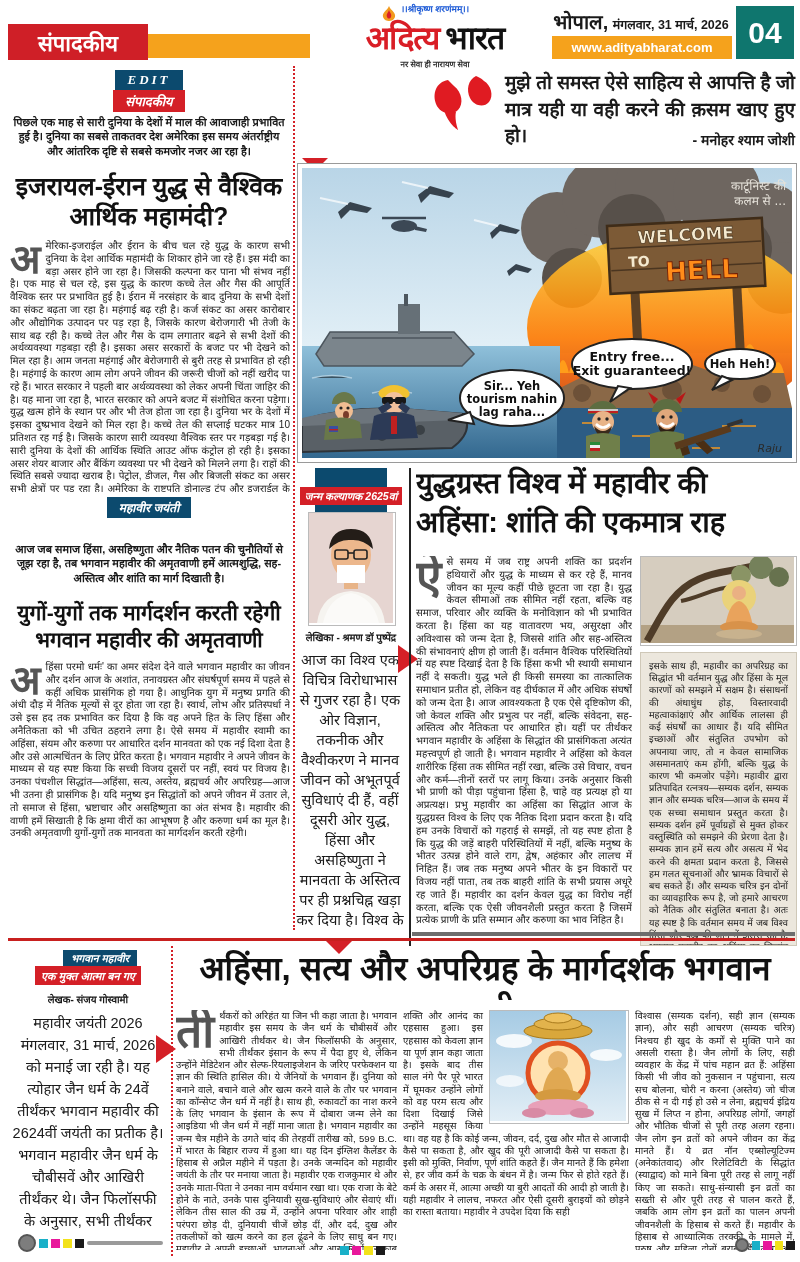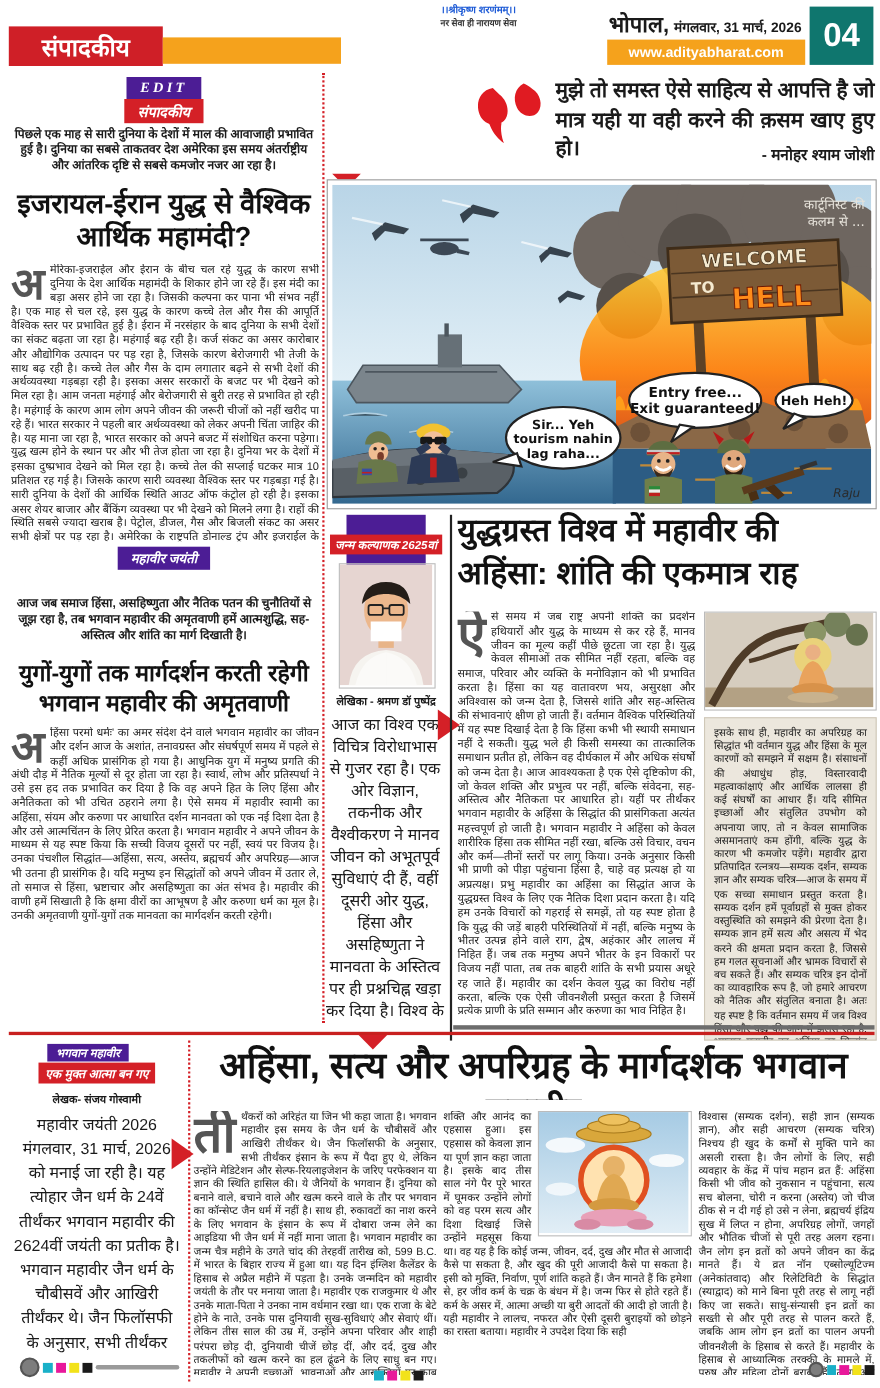--- a/index.html
+++ b/index.html
@@ -15,21 +15,21 @@
   .masthead-pre{color:#1e5bd6;font-size:9px;font-weight:bold;}
   .m1{color:#d91e26;font-weight:bold;font-size:32px;letter-spacing:-1px;}
   .m2{color:#111;font-weight:bold;font-size:32px;letter-spacing:-1px;margin-left:6px;}
   .m-tag{font-size:8px;color:#333;font-weight:bold;}
   .city{font-size:20px;font-weight:bold;}
   .datebit{font-size:12.5px;font-weight:bold;}
   .wwwbar{background:#f5a21c;color:#fff;font-weight:bold;font-size:13px;display:flex;align-items:center;justify-content:center;}
   .pagenum{background:#0f766e;color:#fff;font-size:30px;font-weight:bold;display:flex;align-items:center;justify-content:center;}
   
   .badge{display:inline-block;padding:2px 12px;font-style:italic;font-weight:bold;white-space:nowrap;}
-  .badge.gray{background:#4c1d95;color:#fff;}
+  .badge.gray{background:#0c4a6e;color:#fff;}
   .badge.red{background:#d42027;color:#fff;}
   
   .intro-b{font-size:11px;font-weight:bold;line-height:1.3;}
   .headline{font-weight:bold;color:#111;}
   .body-txt{font-size:10px;line-height:1.28;}
   .small-txt{font-size:9.4px;line-height:1.3;}
   .dropcap{float:left;font-size:40px;line-height:.85;font-weight:bold;color:#555;padding:2px 5px 0 0;}
   .dropcap.big{font-size:46px;}
   
   .vdot-red{border-left:2px dotted #d42027;}
@@ -58,20 +58,27 @@
 
 <div class="page">
 
   <div class="abs hdr-red" style="left:8px;top:24px;width:140px;height:36px;font-size:22px;">
     <span>संपादकीय</span>
   </div>
   <div class="abs hdr-orange" style="left:148px;top:34px;width:162px;height:24px;"></div>
 
   <div class="abs ctr" style="left:310px;top:2px;width:250px;height:58px;">
     <div class="masthead-pre">।।श्रीकृष्ण शरणंमम्।।</div>
+    <div style="position:relative;display:inline-block;">
+      <svg class="abs" style="left:8px;top:-9px;" width="30" height="16" viewBox="0 0 30 16">
+        <path d="M15,0 C13,5 8,6 9,11 C10,14 13,15 15,15 C17,15 20,14 21,11 C22,6 17,5 15,0Z" fill="#f29a1d"></path>
+        <path d="M15,4 C14,7 12,8 13,11 C14,13 16,13 17,11 C18,8 16,7 15,4Z" fill="#d91e26"></path>
+      </svg>
+      <span class="m1">अदित्य</span><span class="m2">भारत</span>
+    </div>
     <div class="m-tag">नर सेवा ही नारायण सेवा</div>
   </div>
 
   <div class="abs" style="left:551px;top:8px;width:180px;height:26px;text-align:center;white-space:nowrap;">
     <span class="city">भोपाल,</span>
     <span class="datebit">मंगलवार, 31 मार्च, 2026</span>
   </div>
   <div class="abs wwwbar" style="left:552px;top:36px;width:180px;height:23px;">
     <span>www.adityabharat.com</span>
   </div>
@@ -342,21 +349,21 @@
       <ellipse cx="98" cy="70" rx="19" ry="6" fill="#d8924a"></ellipse>
       <ellipse cx="98" cy="77" rx="23" ry="5" fill="#c8b28e"></ellipse>
     </svg>
   </div>
   <div class="abs graybox small-txt just clip" style="left:640px;top:652px;width:139px;height:278px;">इसके साथ ही, महावीर का अपरिग्रह का सिद्धांत भी वर्तमान युद्ध और हिंसा के मूल कारणों को समझने में सक्षम है। संसाधनों की अंधाधुंध होड़, विस्तारवादी महत्वाकांक्षाएं और आर्थिक लालसा ही कई संघर्षों का आधार हैं। यदि सीमित इच्छाओं और संतुलित उपभोग को अपनाया जाए, तो न केवल सामाजिक असमानताएं कम होंगी, बल्कि युद्ध के कारण भी कमजोर पड़ेंगे। महावीर द्वारा प्रतिपादित रत्नत्रय—सम्यक दर्शन, सम्यक ज्ञान और सम्यक चरित्र—आज के समय में एक सच्चा समाधान प्रस्तुत करता है। सम्यक दर्शन हमें पूर्वाग्रहों से मुक्त होकर वस्तुस्थिति को समझने की प्रेरणा देता है। सम्यक ज्ञान हमें सत्य और असत्य में भेद करने की क्षमता प्रदान करता है, जिससे हम गलत सूचनाओं और भ्रामक विचारों से बच सकते हैं। और सम्यक चरित्र इन दोनों का व्यावहारिक रूप है, जो हमारे आचरण को नैतिक और संतुलित बनाता है। अतः यह स्पष्ट है कि वर्तमान समय में जब विश्व हिंसा और युद्ध की आग में झुलस रहा है, भगवान महावीर का अहिंसा का सिद्धांत केवल एक आध्यात्मिक आदर्श नहीं, बल्कि एक व्यावहारिक आवश्यकता बन चुका है। यदि व्यक्ति, समाज और राष्ट्र इस सिद्धांत को अपने जीवन और नीतियों में अपनाते हैं, तो न केवल संघर्षों को कम किया जा सकता है, बल्कि एक स्थायी और समरस विश्व की स्थापना भी संभव है। अंततः, शांति किसी बाहरी व्यवस्था का परिणाम नहीं, बल्कि आंतरिक चेतना का प्रतिबिंब है। जब मनुष्य अपने भीतर अहिंसा, करुणा और संतुलन को विकसित करेगा, तभी वह बाहरी दुनिया में भी शांति स्थापित कर सकेगा।</div>
 
   <div class="abs hr-gray" style="left:412px;top:932px;width:383px;height:4px;"></div>
   <div class="abs hr-red" style="left:8px;top:938px;width:787px;height:3px;"></div>
   <div class="abs tri-down" style="left:326px;top:941px;"></div>
 
-  <div class="abs ctr" style="left:0;top:948px;width:160px;">
+  <div class="abs ctr" style="left:20px;top:948px;width:160px;">
     <span class="badge gray" style="font-size:10.5px;padding:1px 8px;">भगवान महावीर</span>
   </div>
   <div class="abs ctr" style="left:8px;top:966px;width:160px;">
     <span class="badge red" style="font-size:11px;padding:2px 6px;">एक मुक्त आत्मा बन गए</span>
   </div>
   <div class="abs ctr" style="left:8px;top:992px;width:160px;font-size:10px;font-weight:bold;">लेखक- संजय गोस्वामी</div>
   <div class="abs ctr clip" style="left:12px;top:1012px;width:152px;height:220px;font-size:14.5px;line-height:1.52;">महावीर जयंती 2026 मंगलवार, 31 मार्च, 2026 को मनाई जा रही है। यह त्योहार जैन धर्म के 24वें तीर्थंकर भगवान महावीर की 2624वीं जयंती का प्रतीक है।भगवान महावीर जैन धर्म के चौबीसवें और आखिरी तीर्थंकर थे। जैन फिलॉसफी के अनुसार, सभी तीर्थंकर इंसान के रूप में पैदा हुए थे, लेकिन उन्होंने मेडिटेशन और सेल्फ-रियलाइजेशन के जरिए परफेक्शन या ज्ञान की स्थिति हासिल की।</div>
   <div class="abs vdot-red" style="left:171px;top:946px;height:310px;width:0;"></div>
   <div class="abs arrow-right" style="left:156px;top:1035px;"></div>
   <div class="abs regmark" style="left:18px;top:1234px;width:145px;">

